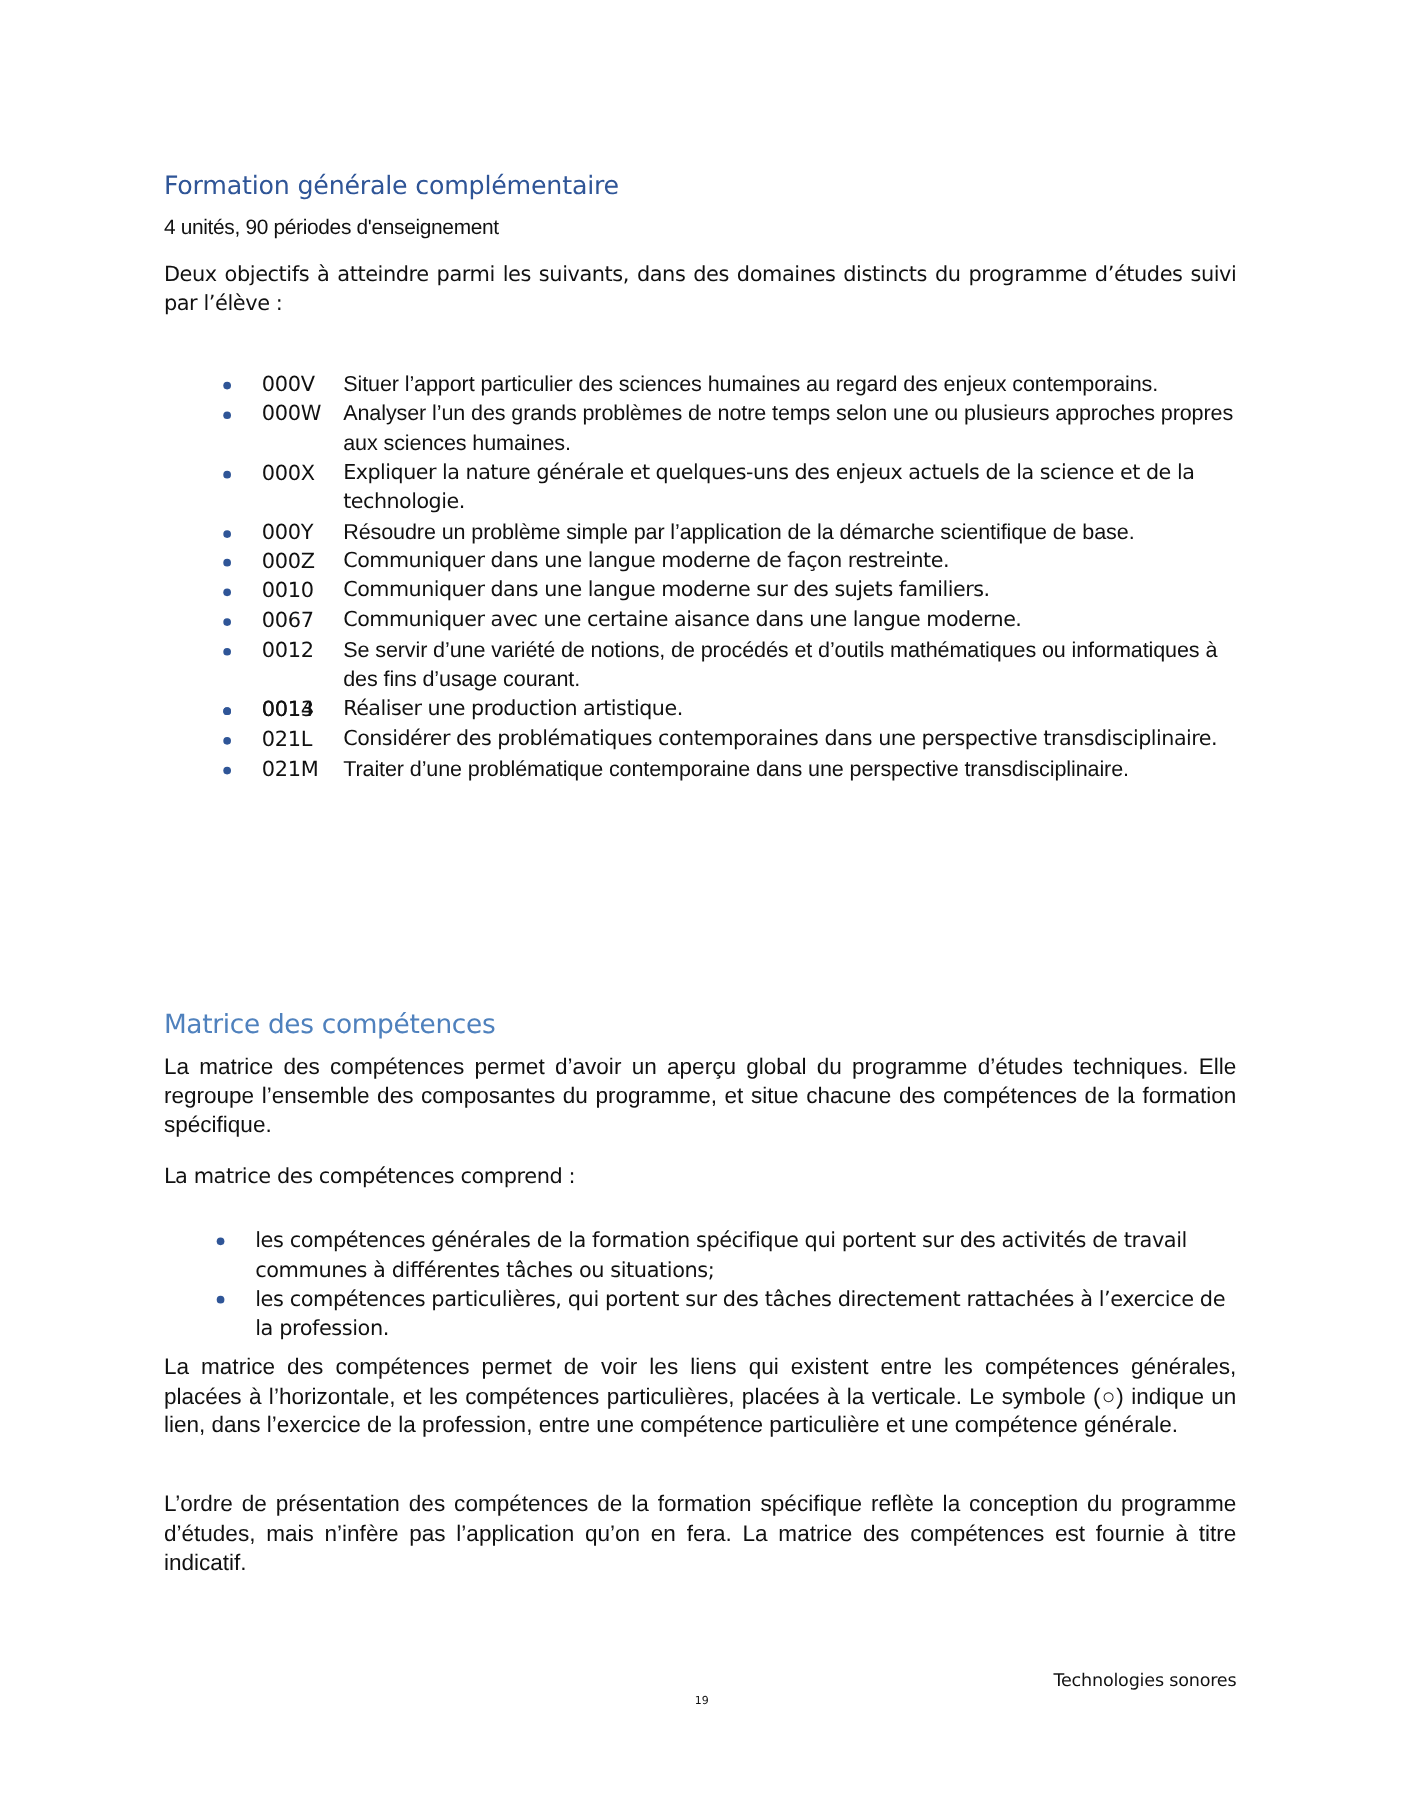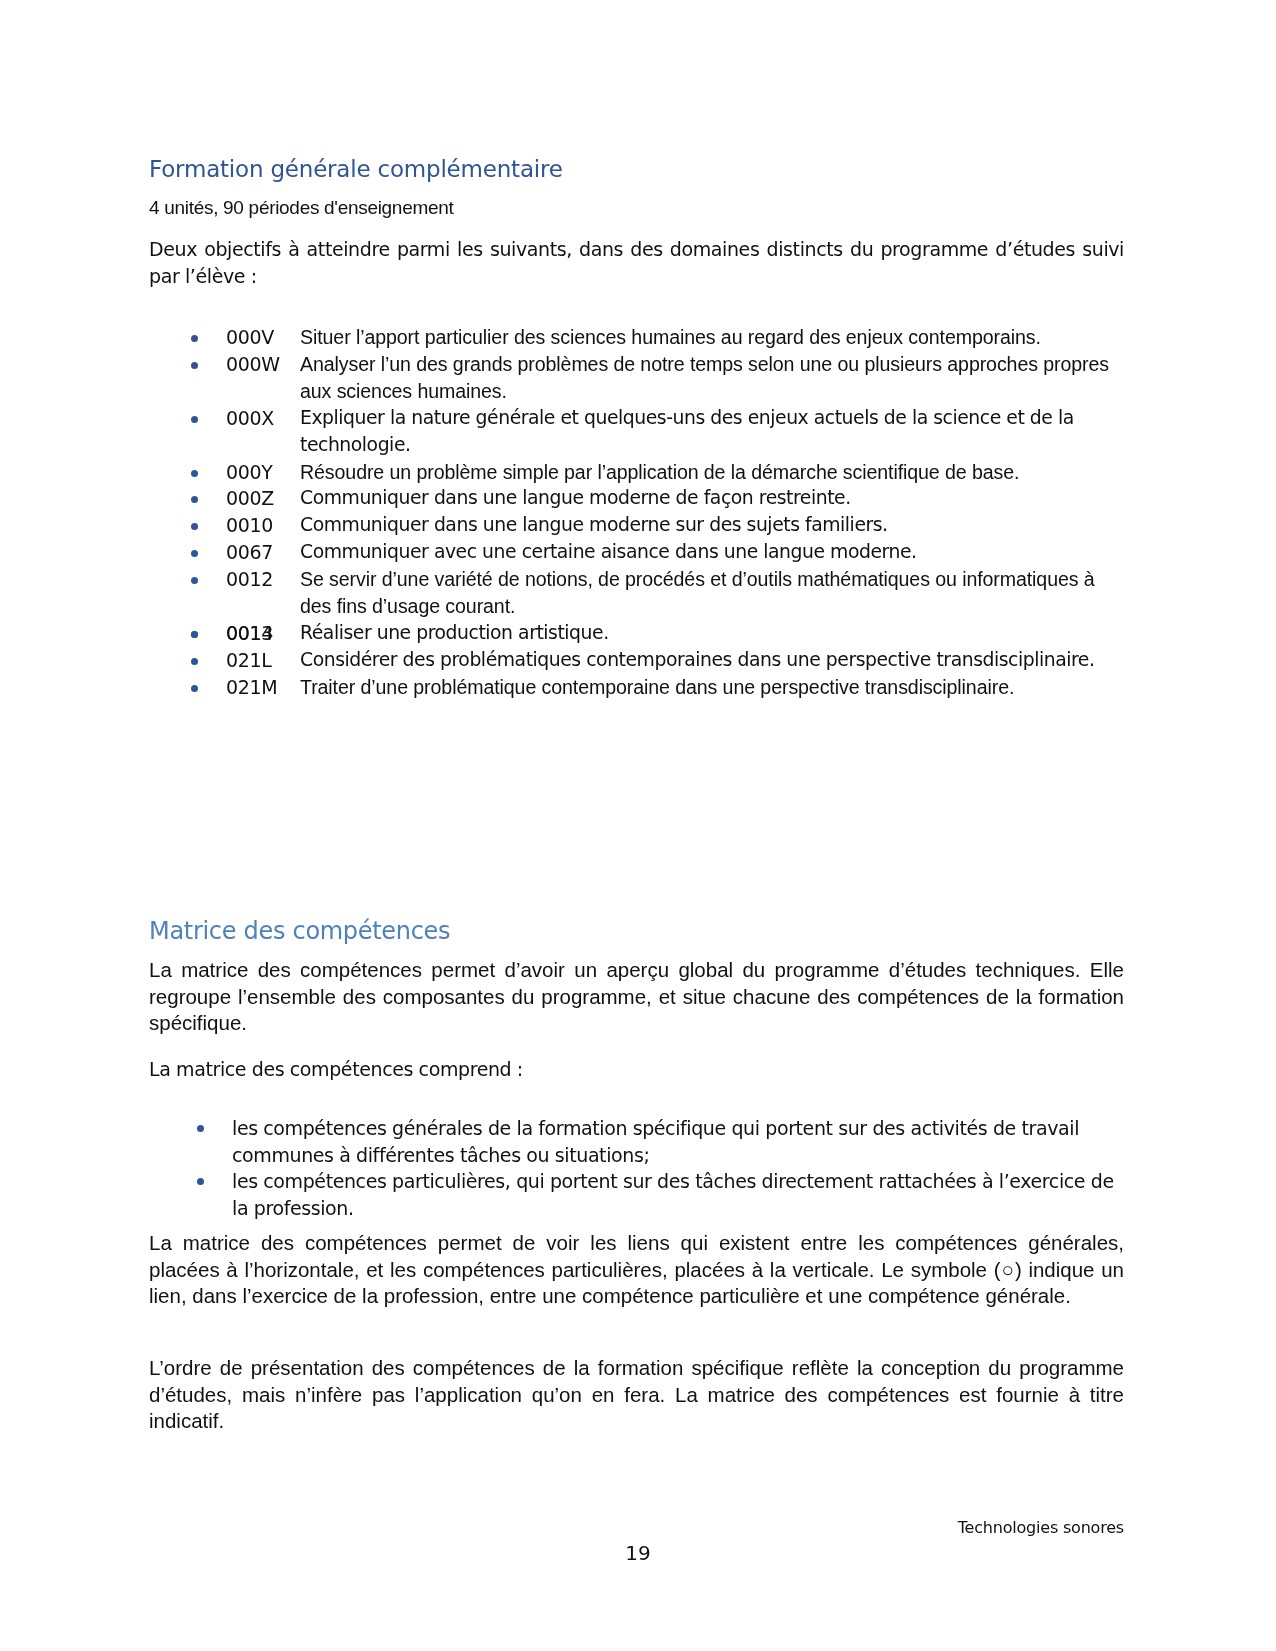--- a/index.html
+++ b/index.html
@@ -6,38 +6,38 @@
   body { width: 1276px; height: 1651px; position: relative; overflow: hidden;
          font-family: "Liberation Sans", sans-serif; color: #111111; }
   .page { position: absolute; left: 149px; top: 0; width: 975px; }
   .h-blue-light { position: absolute; top: 156px; left: 0; font-family: "DejaVu Sans", sans-serif;
          font-size: 23px; color: #2f5597; font-weight: normal; letter-spacing: -0.2px; }
   .sub { position: absolute; top: 197px; left: 0; font-family: Liberation Sans, sans-serif;
          font-size: 19px; color: #111; letter-spacing: -0.3px; }
   .para { position: absolute; left: 0; width: 975px; font-size: 20.5px; line-height: 26.5px;
           text-align: justify; text-align-last: left; }
   .para.dv { font-family: "DejaVu Sans", sans-serif; font-size: 19px; letter-spacing: -0.4px; }
-  .list { position: absolute; left: 0; width: 975px; margin: 4px; padding: 0; list-style: none; }
+  .list { position: absolute; left: 0; width: 975px; margin: 16px; padding: 0; list-style: none; }
   .obj { position: relative; padding-left: 147px; font-size: 19.5px; line-height: 26.9px; }
   .obj .bullet { position: absolute; left: 38px; top: 11px; width: 7px; height: 7px; border-radius: 50%;
                  background: #2f5597; }
   .obj .code { position: absolute; left: 73px; top: 0; font-family: "DejaVu Sans", sans-serif;
                font-size: 19px; letter-spacing: -0.3px; }
   .obj .txt { display: block; font-family: "Liberation Sans", sans-serif; font-size: 19.6px; letter-spacing: -0.1px; }
   .obj .txt.dv { font-family: "DejaVu Sans", sans-serif; font-size: 18.8px; letter-spacing: -0.45px; }
   .h-blue-bold { position: absolute; top: 917px; left: 0; font-family: "DejaVu Sans", sans-serif;
          font-size: 24px; font-weight: normal; color: #4f81bd; letter-spacing: -0.3px; }
   .blist { position: absolute; left: 0; width: 975px; margin: 10px; padding: 0; list-style: none; }
   .bitem { position: relative; padding-left: 73px; font-family: "DejaVu Sans", sans-serif;
            font-size: 19px; line-height: 26.5px; letter-spacing: -0.4px; }
   .bitem .bullet { position: absolute; left: 38px; top: 10px; width: 7px; height: 7px; border-radius: 50%; background: #2f5597; }
   .footer-doc { position: absolute; top: 1518px; right: 152px; font-family: "DejaVu Sans", sans-serif;
                 font-size: 16px; color: #111; letter-spacing: -0.2px; }
   .footer-page { position: absolute; top: 1541px; left: 0; width: 1276px; text-align: center;
-                 font-family: "DejaVu Sans", sans-serif; font-size: 20px; color: #111; }
+                 font-family: "DejaVu Sans", sans-serif; font-size: 10px; color: #111; }
 </style>
 </head>
 <body>
 
 <div class="page">
 
   <div class="h-blue-light">Formation générale complémentaire</div>
   <div class="sub">4 unités, 90 périodes d'enseignement</div>
 
   <div class="para dv" style="top:236px;">Deux objectifs à atteindre parmi les suivants, dans des domaines distincts du programme d’études suivi par l’élève :</div>

